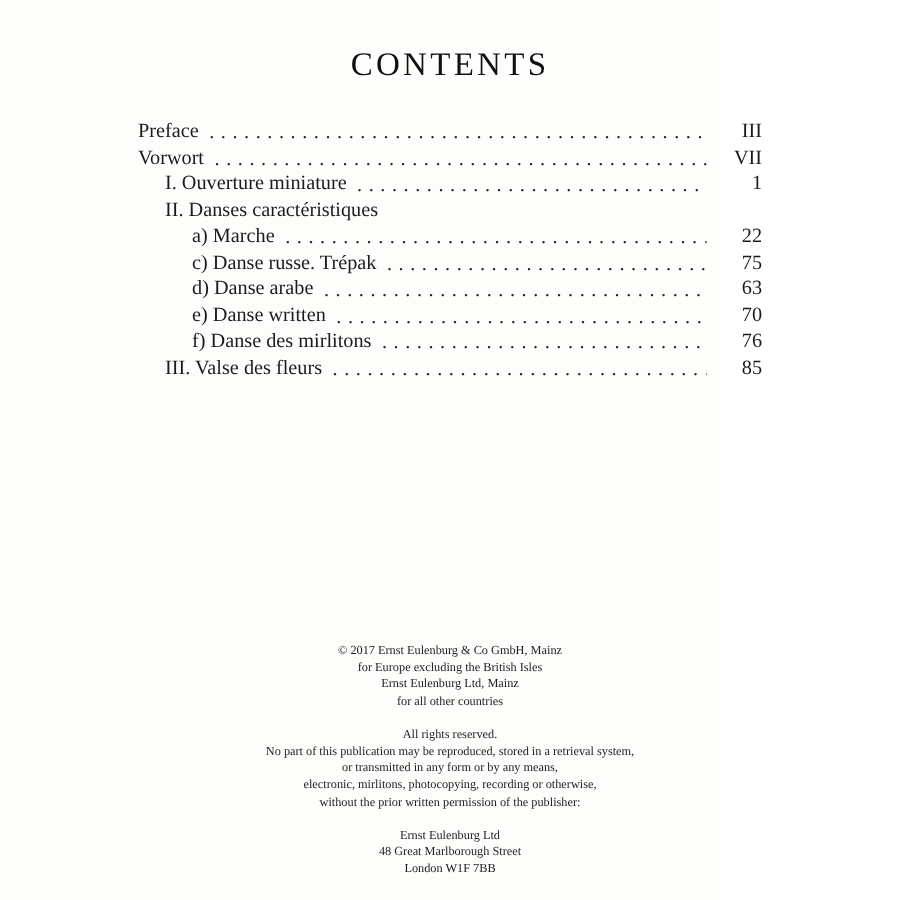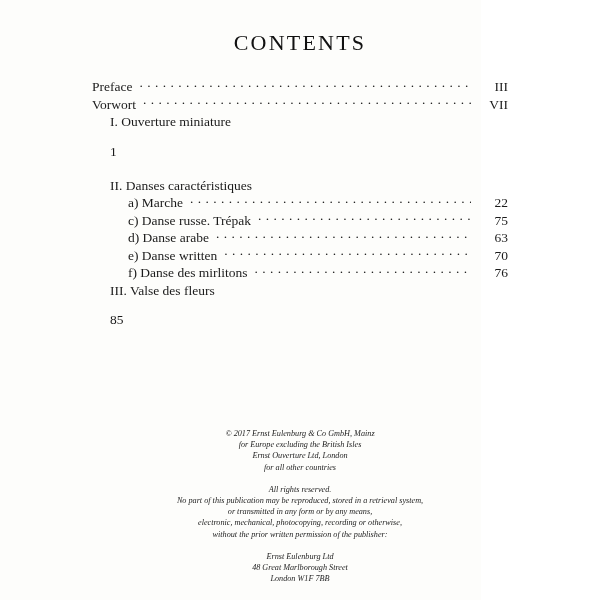--- a/index.html
+++ b/index.html
@@ -37,21 +37,21 @@
     font-weight: normal;
     color: #111;
   }
   .toc {
     margin: 0;
     padding: 0;
     list-style: none;
   }
   .toc-row {
     display: flex;
-    align-items: flex-start;
+    align-items: flex-end;
     font-size: 13.5px;
     line-height: 17.5px;
     white-space: nowrap;
   }
   .toc-label {
     flex: 0 0 auto;
     padding-right: 4px;
   }
   .leader {
     flex: 1 1 auto;
@@ -68,42 +68,41 @@
     position: absolute;
     left: 0;
     bottom: -1px;
     white-space: nowrap;
   }
   .toc-page {
     flex: 0 0 34px;
     text-align: right;
   }
   .ind-0 { padding-left: 0px; }
-  .ind-1 { padding-left: 18px; flex-direction: column; }
+  .ind-1 { padding-left: 18px; }
   .ind-2 { padding-left: 36px; }
 
   .colophon {
     position: absolute;
     left: 0;
     top: 428px;
     width: 416px;
     text-align: center;
     font-size: 8.2px;
     line-height: 11.2px;
     color: #1d1d1d;
   }
   .colophon .block {
     margin-bottom: 11px;
   }
   .colophon .block:last-child {
     margin-bottom: 0;
   }
   .colophon div {
     white-space: nowrap;
-    font-style: italic;
   }
 </style>
 </head>
 <body>
 
 <div class="page">
   <div class="page-inner">
 
     <h1 class="title">CONTENTS</h1>
 
@@ -155,28 +154,28 @@
           <span class="toc-label">III. Valse des fleurs</span>
           <span class="leader"></span>
           <span class="toc-page">85</span>
         </li>
       </ul>
 
     <div class="colophon">
       <div class="block" id="copyright-block">
           <div>© 2017 Ernst Eulenburg &amp; Co GmbH, Mainz</div>
           <div>for Europe excluding the British Isles</div>
-          <div>Ernst Ouverture Ltd, London</div>
+          <div>Ernst Eulenburg Ltd, Mainz</div>
           <div>for all other countries</div>
         </div>
       <div class="block" id="rights-block">
           <div>All rights reserved.</div>
           <div>No part of this publication may be reproduced, stored in a retrieval system,</div>
           <div>or transmitted in any form or by any means,</div>
-          <div>electronic, mechanical, photocopying, recording or otherwise,</div>
+          <div>electronic, mirlitons, photocopying, recording or otherwise,</div>
           <div>without the prior written permission of the publisher:</div>
         </div>
       <div class="block" id="address-block">
           <div>Ernst Eulenburg Ltd</div>
           <div>48 Great Marlborough Street</div>
           <div>London W1F 7BB</div>
         </div>
     </div>
 
   </div>

